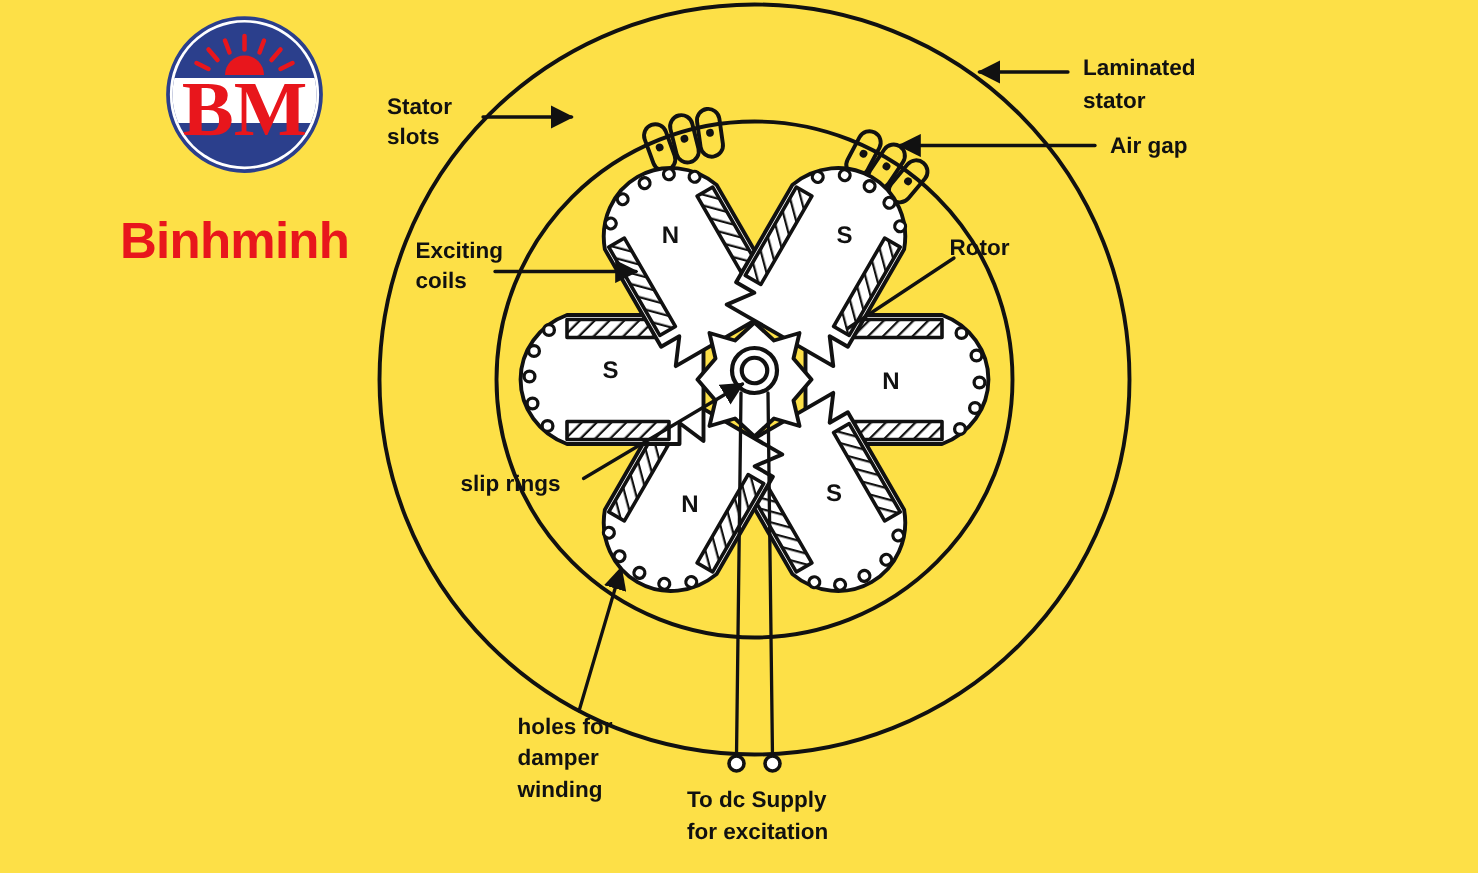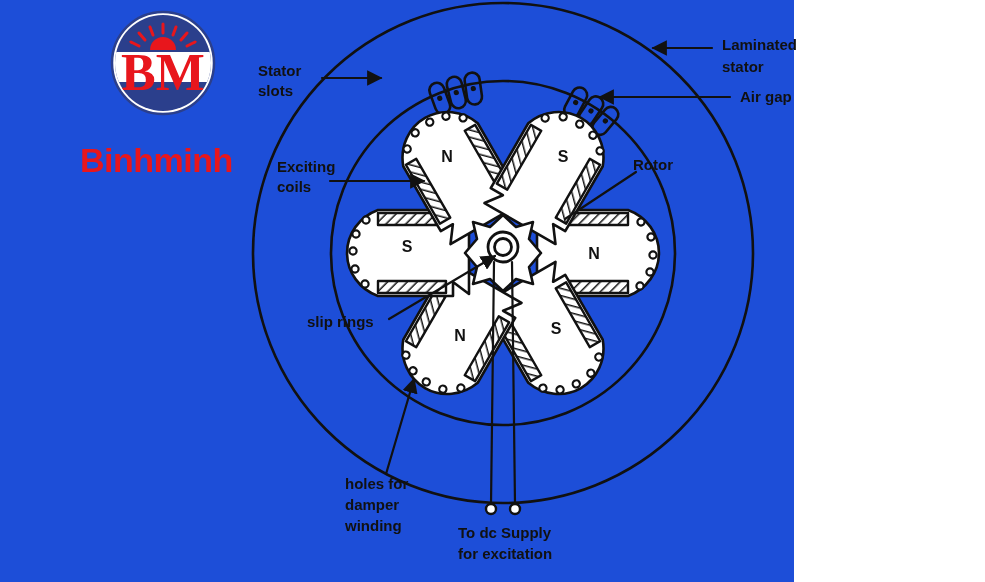--- a/index.html
+++ b/index.html
@@ -10,23 +10,23 @@
   }
   body {
     width: 985px;
     height: 582px;
     position: relative;
     overflow: hidden;
     font-family: "Liberation Sans", sans-serif;
   }
   #stage {
     position: relative;
-    width: 794px;
+    width: 985px;
     height: 582px;
-    background: #1d4ed8;
+    background: #fde047;
     text-align: center;
   }
   svg.diagram {
     position: absolute;
     left: 0;
     top: 0;
     width: 985px;
     height: 582px;
     display: block;
   }

